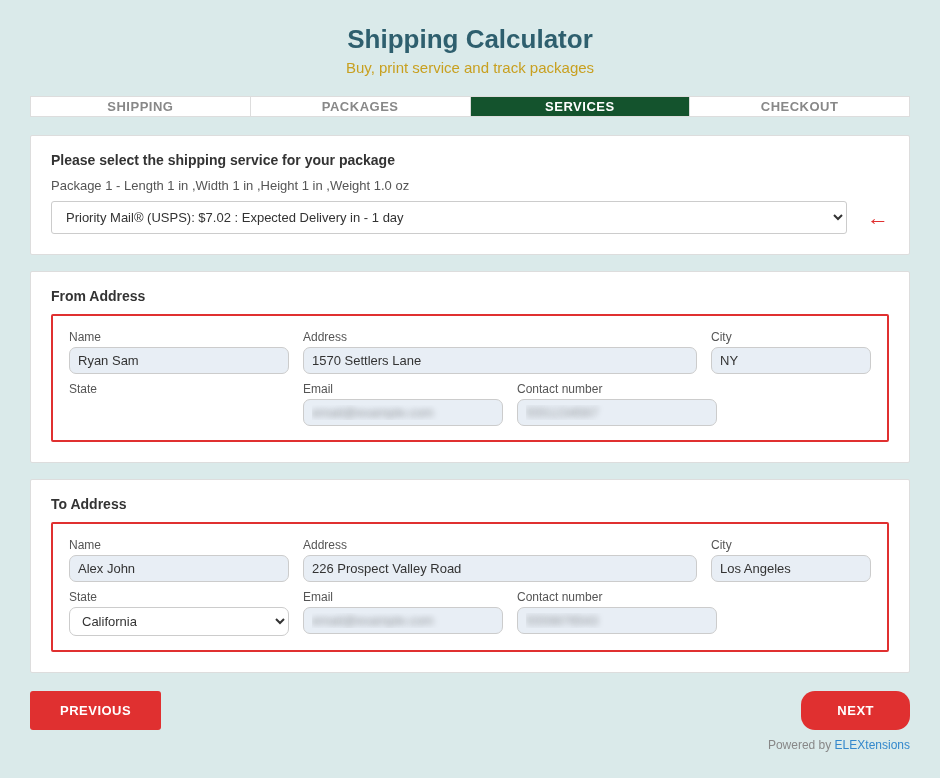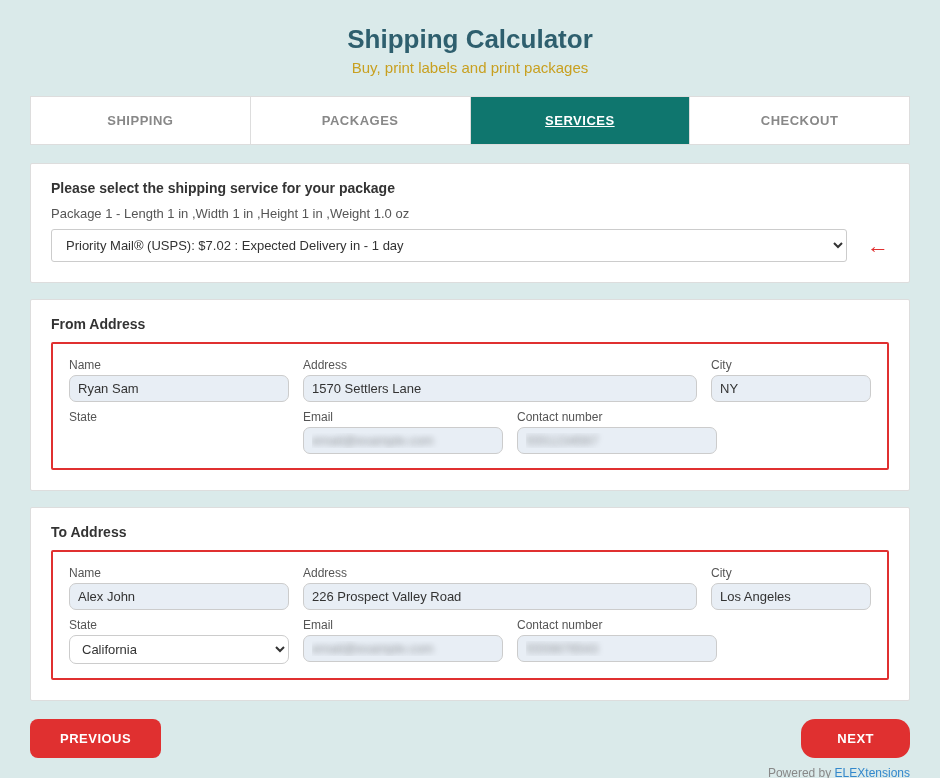--- a/index.html
+++ b/index.html
@@ -35,33 +35,32 @@
     }
     .tabs {
       display: flex;
       background: #fff;
       border: 1px solid #ddd;
       margin-bottom: 18px;
     }
     .tab {
       flex: 1;
       text-align: center;
-      padding: 16px;
+      padding: 2px;
       font-size: 13px;
       font-weight: bold;
       color: #888;
       cursor: pointer;
       letter-spacing: 0.5px;
       border-right: 1px solid #ddd;
     }
     .tab:last-child { border-right: none; }
     .tab.active {
-      background-color: #0f766e;
+      background-color: #14532d;
       color: #fff;
-      text-decoration: underline;
     }
     .card {
       background: #fff;
       border: 1px solid #ddd;
       border-radius: 2px;
       margin-bottom: 16px;
       padding: 16px 20px 20px;
     }
     .card-title {
       font-weight: bold;
@@ -137,21 +136,21 @@
       align-items: center;
       margin-top: 18px;
     }
     .btn-prev {
       background: #e03030;
       color: #fff;
       font-weight: bold;
       font-size: 13px;
       border: none;
       padding: 12px 30px;
-      border-radius: 8px;
+      border-radius: 3px;
       cursor: pointer;
       letter-spacing: 0.5px;
     }
     .btn-next {
       background: #e03030;
       color: #fff;
       font-weight: bold;
       font-size: 13px;
       border: none;
       padding: 12px 36px;
@@ -173,21 +172,21 @@
       background: #fff;
       cursor: pointer;
     }
   </style>
 </head>
 <body>
 
 <div class="outer-wrapper">
   <div class="page-header">
     <div class="page-title">Shipping Calculator</div>
-    <div class="page-subtitle">Buy, print labels and print packages</div>
+    <div class="page-subtitle">Buy, print service and track packages</div>
   </div>
 
   <div class="tabs">
     <div class="tab">SHIPPING</div>
     <div class="tab">PACKAGES</div>
     <div class="tab active">SERVICES</div>
     <div class="tab">CHECKOUT</div>
   </div>
 
   <div class="card">

